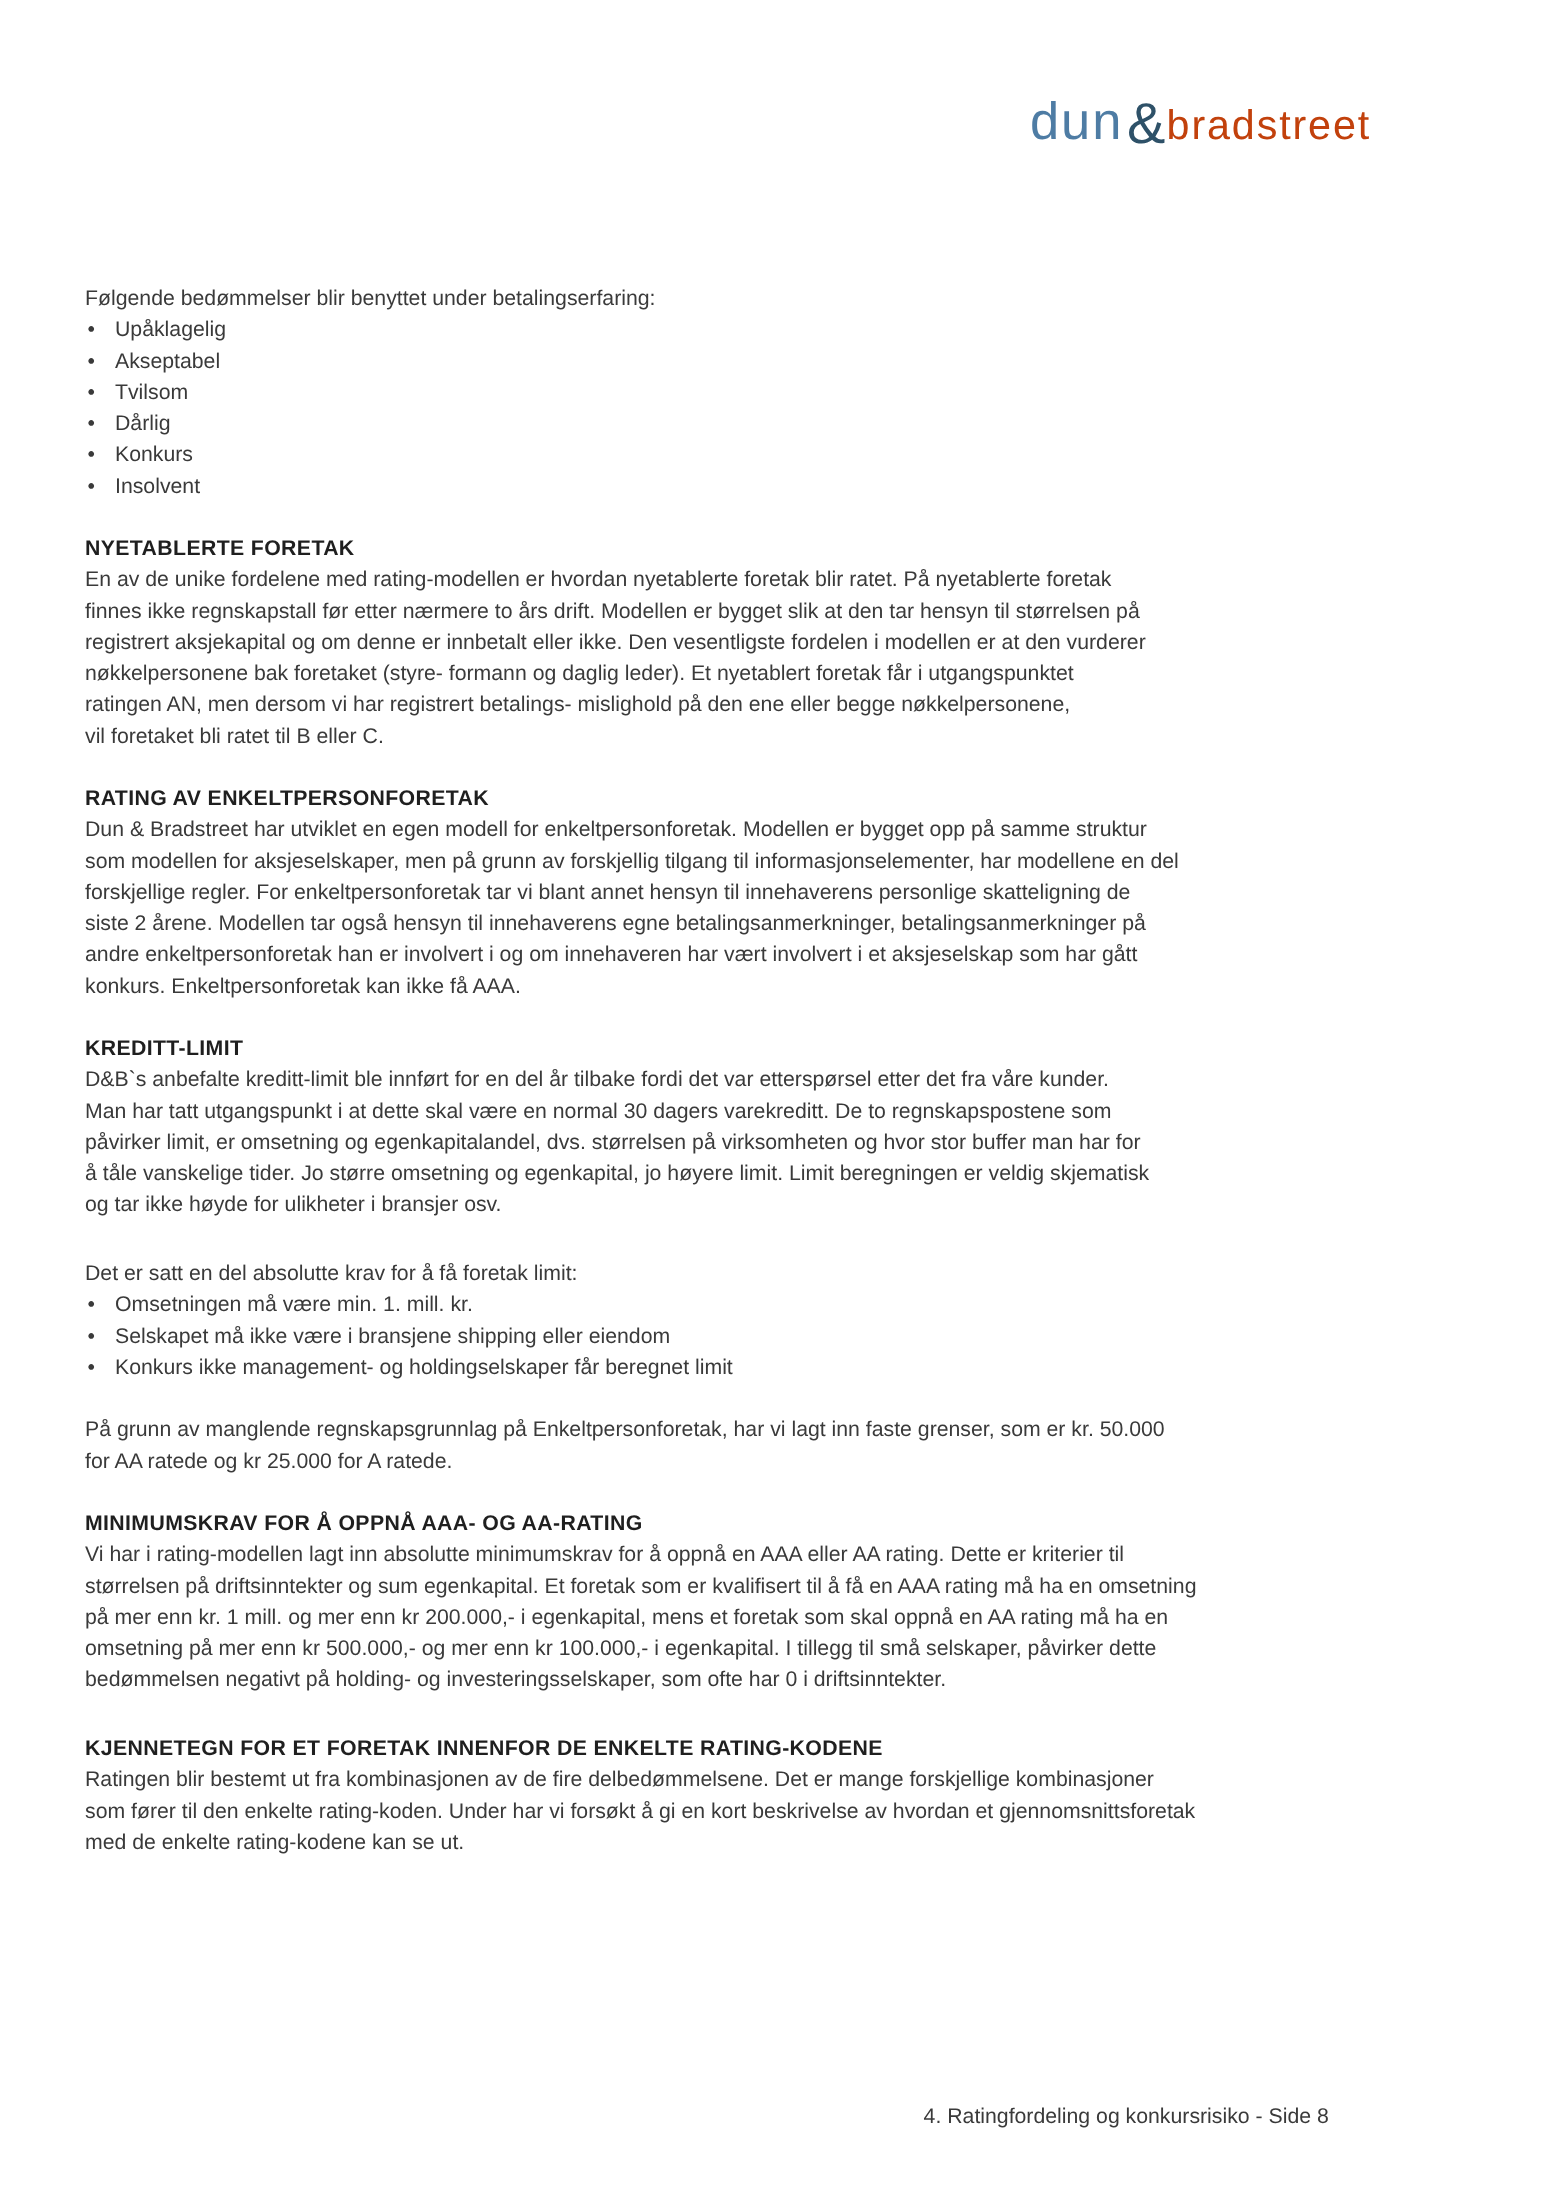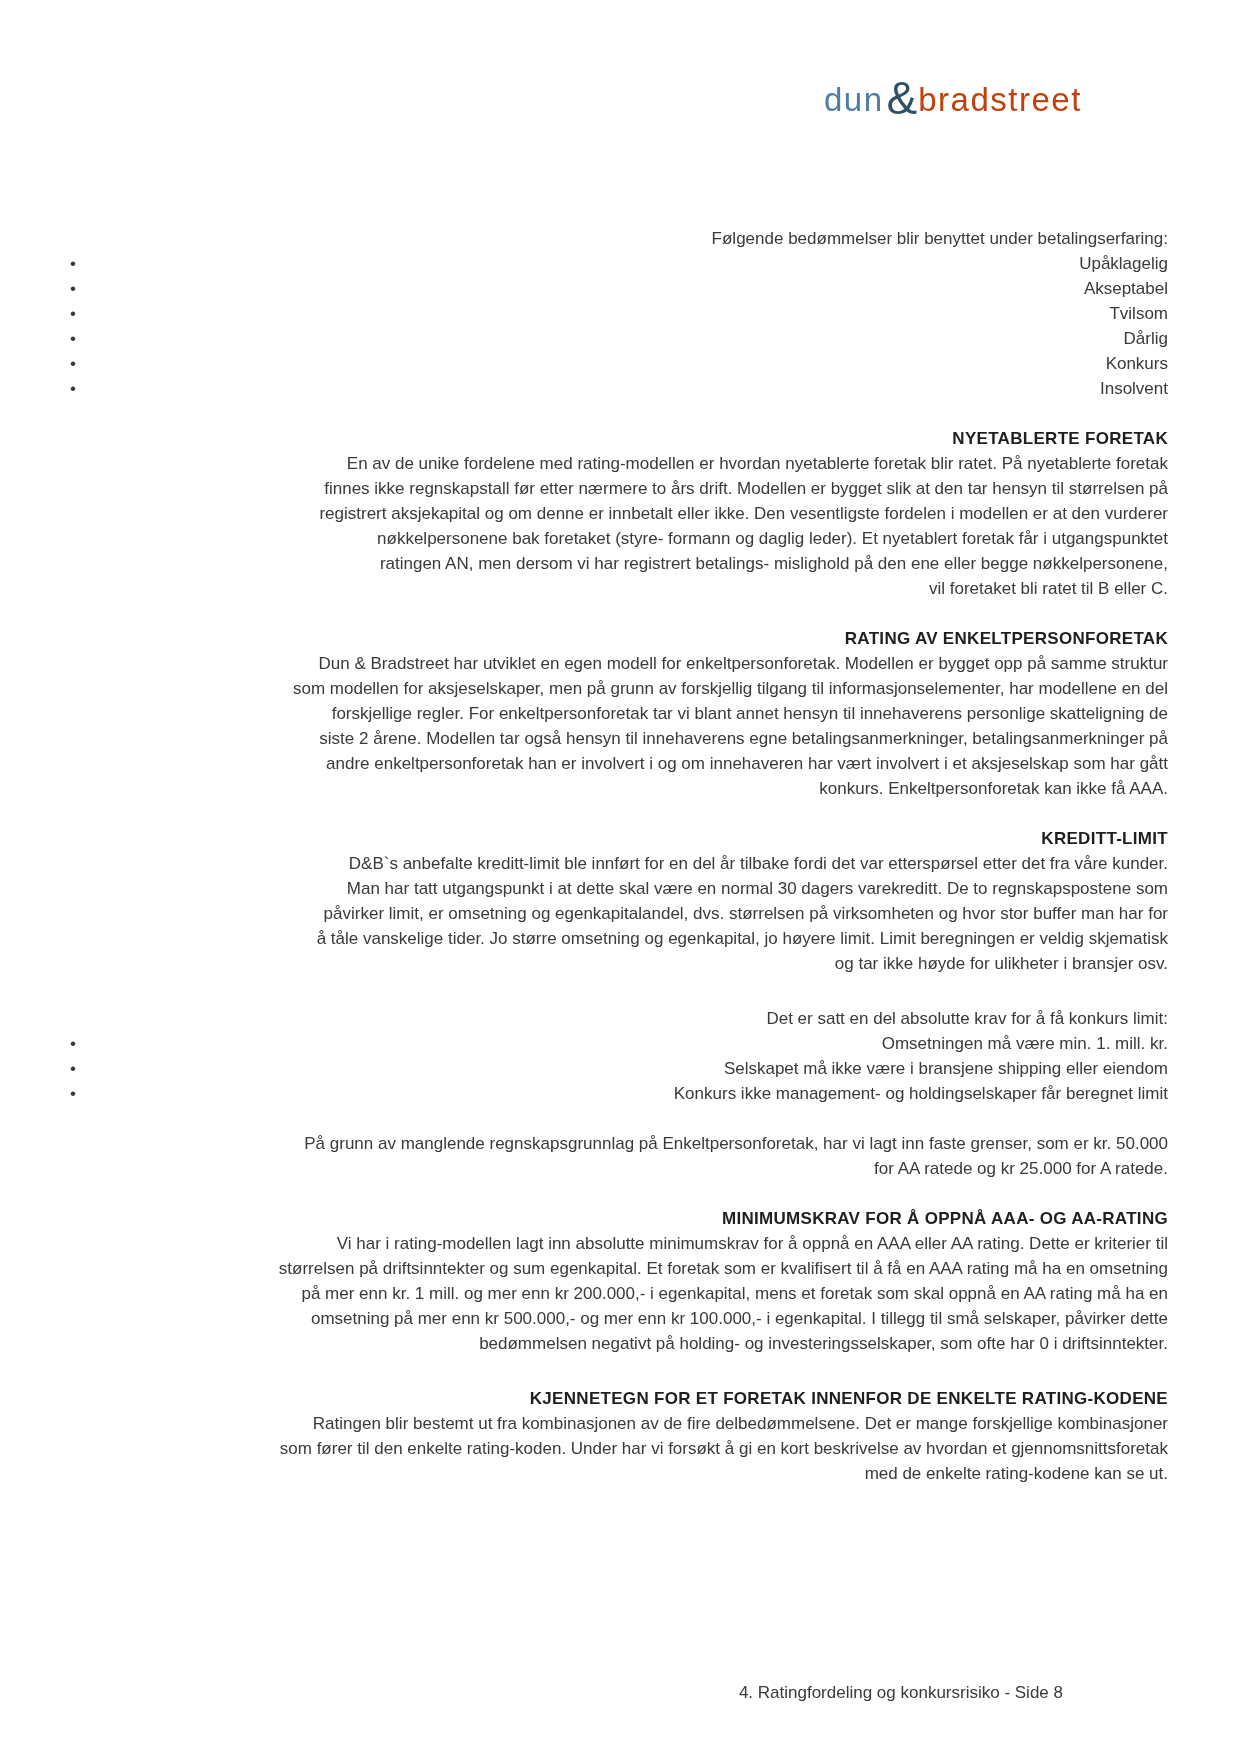--- a/index.html
+++ b/index.html
@@ -22,21 +22,21 @@
   .logo {
     position: absolute;
     left: 824px;
     top: 72px;
     display: flex;
     align-items: baseline;
     line-height: 1;
     white-space: nowrap;
   }
   .logo .part1 {
-    font-size: 33px;
+    font-size: 42px;
     letter-spacing: 1.5px;
   }
   .logo .amp {
     font-size: 46px;
     margin: 0 1px 0 3px;
     position: relative;
     top: 3px;
     font-weight: 400;
   }
   .logo .part2 {
@@ -45,21 +45,20 @@
   }
 
   
   .content {
     position: absolute;
     left: 68px;
     top: 226px;
     width: 1100px;
     font-size: 17px;
     line-height: 25px;
-    text-align: right;
   }
   .lead {
     margin: 0;
   }
   ul.bullets {
     margin: 0;
     padding: 0;
     list-style: none;
   }
   ul.bullets li {
@@ -139,21 +138,21 @@
 andre enkeltpersonforetak han er involvert i og om innehaveren har vært involvert i et aksjeselskap som har gått
 konkurs. Enkeltpersonforetak kan ikke få AAA.</p>
 
     <h2 class="section-heading">KREDITT-LIMIT</h2>
     <p class="section-body">D&amp;B`s anbefalte kreditt-limit ble innført for en del år tilbake fordi det var etterspørsel etter det fra våre kunder.
 Man har tatt utgangspunkt i at dette skal være en normal 30 dagers varekreditt. De to regnskapspostene som
 påvirker limit, er omsetning og egenkapitalandel, dvs. størrelsen på virksomheten og hvor stor buffer man har for
 å tåle vanskelige tider. Jo større omsetning og egenkapital, jo høyere limit. Limit beregningen er veldig skjematisk
 og tar ikke høyde for ulikheter i bransjer osv.</p>
 
-    <p class="lead gap30">Det er satt en del absolutte krav for å få konkurs limit:</p>
+    <p class="lead gap30">Det er satt en del absolutte krav for å få foretak limit:</p>
     <ul class="bullets">
       <li>Omsetningen må være min. 1. mill. kr.</li>
       <li>Selskapet må ikke være i bransjene shipping eller eiendom</li>
       <li>Konkurs ikke management- og holdingselskaper får beregnet limit</li>
     </ul>
 
     <p class="section-body gap25">På grunn av manglende regnskapsgrunnlag på Enkeltpersonforetak, har vi lagt inn faste grenser, som er kr. 50.000
 for AA ratede og kr 25.000 for A ratede.</p>
 
     <h2 class="section-heading">MINIMUMSKRAV FOR Å OPPNÅ AAA- OG AA-RATING</h2>

